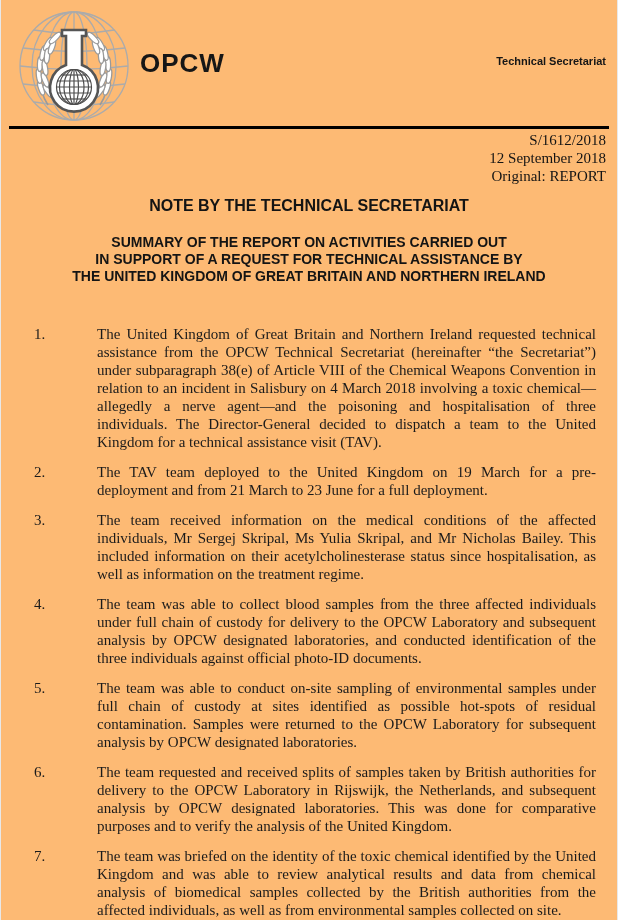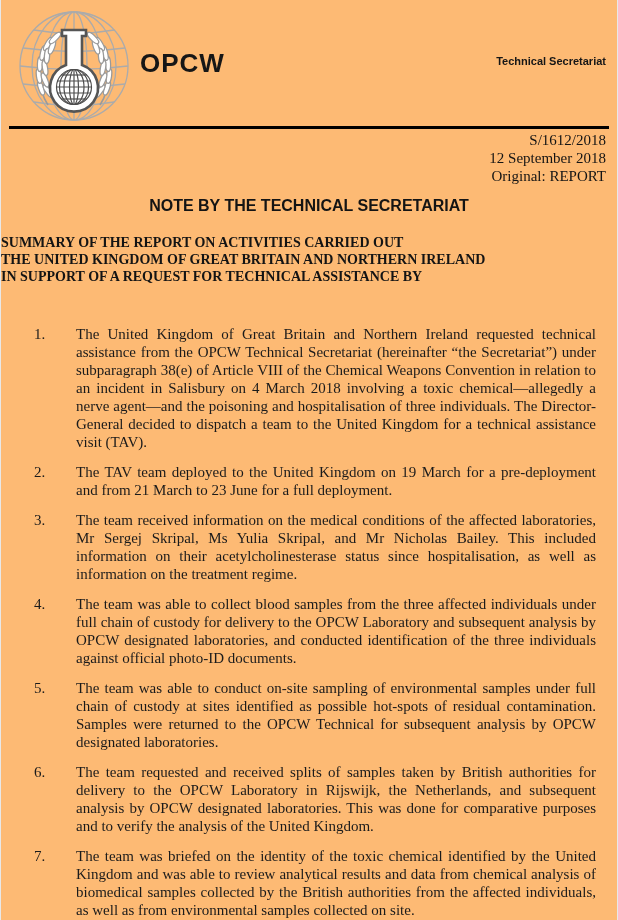--- a/index.html
+++ b/index.html
@@ -67,21 +67,22 @@
     font-family: "Liberation Sans", sans-serif;
     font-weight: bold;
     font-size: 16px;
     color: #141414;
   }
   .doc-subtitle {
     position: absolute;
     top: 234px;
     left: 0;
     right: 0;
-    font-family: Liberation Serif, serif;
+    text-align: center;
+    font-family: Liberation Sans, sans-serif;
     font-weight: bold;
     font-size: 14px;
     line-height: 17px;
     color: #141414;
   }
   
   .paragraphs {
     position: absolute;
     top: 325px;
     left: 33px;
@@ -95,20 +96,21 @@
   }
   .para:last-child { margin-bottom: 0; }
   .para-num {
     flex: 0 0 42px;
     width: 42px;
   }
   .para-text {
     flex: 1 1 auto;
     text-align: justify;
     text-justify: inter-word;
+    margin-left: 21px;
   }
 </style>
 </head>
 <body>
 
 <div class="page">
 
   <svg class="emblem" viewBox="0 0 118 114" aria-hidden="true">
     <g stroke="#ababab" stroke-width="1.3" fill="none">
       <circle cx="59" cy="56" r="54"></circle>
@@ -176,44 +178,44 @@
   <div class="doc-info">
     <div>S/1612/2018</div>
     <div>12 September 2018</div>
     <div>Original: REPORT</div>
   </div>
 
   <div class="doc-title">NOTE BY THE TECHNICAL SECRETARIAT</div>
 
   <div class="doc-subtitle">
     <div>SUMMARY OF THE REPORT ON ACTIVITIES CARRIED OUT</div>
+    <div>IN SUPPORT OF A REQUEST FOR TECHNICAL ASSISTANCE BY</div>
     <div>THE UNITED KINGDOM OF GREAT BRITAIN AND NORTHERN IRELAND</div>
-    <div>IN SUPPORT OF A REQUEST FOR TECHNICAL ASSISTANCE BY</div>
   </div>
 
   <div class="paragraphs">
     <div class="para">
       <div class="para-num">1.</div>
       <div class="para-text">The United Kingdom of Great Britain and Northern Ireland requested technical assistance from the OPCW Technical Secretariat (hereinafter “the Secretariat”) under subparagraph 38(e) of Article VIII of the Chemical Weapons Convention in relation to an incident in Salisbury on 4 March 2018 involving a toxic chemical—allegedly a nerve agent—and the poisoning and hospitalisation of three individuals. The Director-General decided to dispatch a team to the United Kingdom for a technical assistance visit (TAV).</div>
     </div>
     <div class="para">
       <div class="para-num">2.</div>
       <div class="para-text">The TAV team deployed to the United Kingdom on 19 March for a pre-deployment and from 21 March to 23 June for a full deployment.</div>
     </div>
     <div class="para">
       <div class="para-num">3.</div>
-      <div class="para-text">The team received information on the medical conditions of the affected laboratories, Mr Sergej Skripal, Ms Yulia Skripal, and Mr Nicholas Bailey. This included information on their acetylcholinesterase status since hospitalisation, as well as information on the treatment regime.</div>
+      <div class="para-text">The team received information on the medical conditions of the affected individuals, Mr Sergej Skripal, Ms Yulia Skripal, and Mr Nicholas Bailey. This included information on their acetylcholinesterase status since hospitalisation, as well as information on the treatment regime.</div>
     </div>
     <div class="para">
       <div class="para-num">4.</div>
       <div class="para-text">The team was able to collect blood samples from the three affected individuals under full chain of custody for delivery to the OPCW Laboratory and subsequent analysis by OPCW designated laboratories, and conducted identification of the three individuals against official photo-ID documents.</div>
     </div>
     <div class="para">
       <div class="para-num">5.</div>
-      <div class="para-text">The team was able to conduct on-site sampling of environmental samples under full chain of custody at sites identified as possible hot-spots of residual contamination. Samples were returned to the OPCW Technical for subsequent analysis by OPCW designated laboratories.</div>
+      <div class="para-text">The team was able to conduct on-site sampling of environmental samples under full chain of custody at sites identified as possible hot-spots of residual contamination. Samples were returned to the OPCW Laboratory for subsequent analysis by OPCW designated laboratories.</div>
     </div>
     <div class="para">
       <div class="para-num">6.</div>
       <div class="para-text">The team requested and received splits of samples taken by British authorities for delivery to the OPCW Laboratory in Rijswijk, the Netherlands, and subsequent analysis by OPCW designated laboratories. This was done for comparative purposes and to verify the analysis of the United Kingdom.</div>
     </div>
     <div class="para">
       <div class="para-num">7.</div>
       <div class="para-text">The team was briefed on the identity of the toxic chemical identified by the United Kingdom and was able to review analytical results and data from chemical analysis of biomedical samples collected by the British authorities from the affected individuals, as well as from environmental samples collected on site.</div>
     </div>
   </div>

